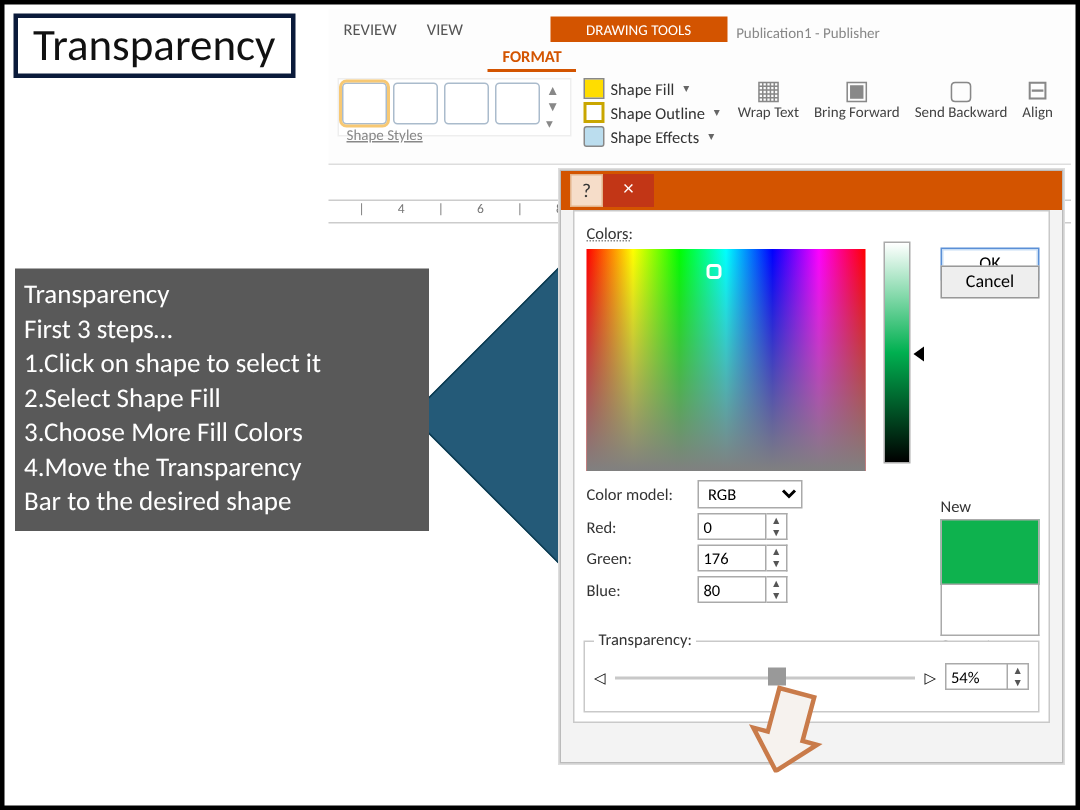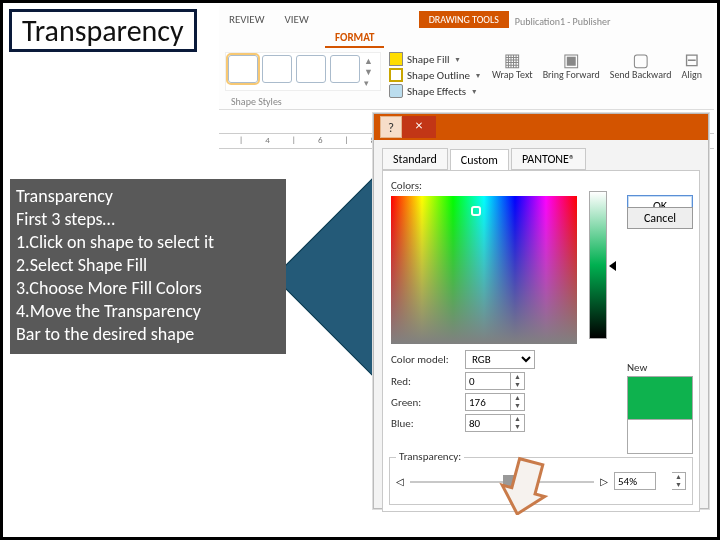--- a/index.html
+++ b/index.html
@@ -8,38 +8,38 @@
   .title-heading {
     position: absolute; left: 6px; top: 6px;
     border: 3px solid #0a1a3a; background: #fff;
     padding: 0 10px; font-size: 30px; font-weight: 500; color: #111; z-index: 50;
   }
 
   
   .ribbon { position: absolute; left: 216px; top: 3px; right: 3px; height: 104px; background: #fdfdfd; border-bottom: 1px solid #ddd; }
   .ribbon-tabs { display: flex; align-items: flex-end; height: 22px; font-size: 11px; color: #444; }
   .tab { padding: 4px 10px 2px; color: #555; }
-  .drawing-tools { background: #d35400; color: #fff; padding: 2px 10px; font-size: 10px; margin-left: 100px; }
+  .drawing-tools { background: #d35400; color: #fff; padding: 2px 24px; font-size: 10px; margin-left: 48px; }
   .doc-title { color: #888; font-size: 10px; margin-left: 6px; }
   .tab-format { color: #d35400; border-bottom: 2px solid #d35400; font-weight:600; }
   .ribbon-body { display: flex; align-items: flex-start; padding: 4px 6px 0 6px; gap: 4px; height: 70px; }
   .style-gallery { display: flex; gap: 4px; border: 1px solid #eee; padding: 2px; background:#fff; }
   .style-swatch { width: 30px; height: 28px; border: 1px solid #abc; border-radius: 3px; background: #fff; }
   .style-swatch.sel { outline: 2px solid #f7c873; }
   .gallery-more { width: 14px; display:flex; flex-direction:column; justify-content:space-around; font-size:9px; color:#888; }
   .shape-menu { display:flex; flex-direction:column; gap:2px; font-size:11px; color:#333; margin-left:4px; }
   .shape-menu div { display:flex; align-items:center; gap:4px; }
   .ico { width:14px; height:14px; display:inline-block; }
   .ico-fill { background: linear-gradient(#fd0,#fd0); border:1px solid #888; }
   .ico-outline { border:2px solid #c9a600; background:#fff; }
   .ico-effects { background:#bde; border:1px solid #888; border-radius:2px; }
   .ddarrow { font-size:8px; color:#666; margin-left:2px;}
   .arrange { display:flex; gap:10px; margin-left:8px; font-size:10px; color:#444; text-align:center; }
   .arrange div span.big { display:block; font-size:18px; color:#888; line-height:16px; }
-  .grp-label { position:absolute; bottom:1px; left:12px; font-size:10px; color:#888; }
+  .grp-label { position:absolute; bottom:13px; left:12px; font-size:10px; color:#888;text-decoration:underline; }
 
   .ruler { position:absolute; left:216px; right:3px; top:130px; height:16px; background:#fff; border-top:1px solid #ccc; border-bottom:1px solid #ccc; font-size:9px; color:#777; letter-spacing:10px; padding-left:20px; white-space:nowrap; overflow:hidden; }
 
   .canvas { position:absolute; left:216px; top:150px; right:3px; bottom:3px; background:#fff; }
   .diamond { position:absolute; left:100px; top:14px; width:220px; height:220px; background:#245a78; transform:rotate(45deg); border:1px solid #0b3a4f; }
   .rot-line { position:absolute; left:326px; top:248px; width:1px; height:40px; background:#9aa; }
   .rot-handle { position:absolute; left:321px; top:288px; width:10px; height:10px; border:1px solid #6a8; border-radius:50%; background:#fff; }
   .star { position:absolute; left:176px; top:96px; color:#f7e615; font-size:150px; line-height:1; filter:drop-shadow(0 0 1px #aa8b00);}
   .sel-arrow { position:absolute; left:372px; top:122px; font-size:14px; color:#000; }
 
@@ -89,21 +89,21 @@
 
   .new-cur { position:absolute; right:6px; top:190px; width:66px; text-align:left; font-size:11px; color:#333; }
   .swatch-new { width:66px; height:44px; background:#0eb24e; border:1px solid #aaa; margin-top:2px; }
   .swatch-cur { width:66px; height:34px; background:#fff; border:1px solid #aaa; border-top:none; }
 
   .transp-group { position:absolute; left:6px; right:6px; bottom:6px; height:48px; border:1px solid #c9c9c9; padding:0 6px; background:#fff; display:flex; align-items:center; gap:6px; }
   .transp-group legend { font-size:11px; color:#333; position:absolute; top:-8px; left:6px; background:#fff; padding:0 3px; }
   .slider-track { flex:1; height:14px; position:relative; }
   .slider-track .line { position:absolute; left:0; right:0; top:50%; height:2px; background:#c8c8c8; }
   .slider-track .thumb { position:absolute; left:54%; top:50%; width:12px; height:12px; background:#999; transform:translate(-50%,-50%); }
-  .pctbox { display:flex; align-items:flex-end;gap:16px; }
+  .pctbox { display:flex; align-items:flex-end; }
   .pctbox input { width:42px; height:18px; font-size:11px; padding:1px 3px; border:1px solid #aaa; }
 
   .arrow-callout {
     position:absolute; right:164px; bottom:22px; z-index:70;
     width:56px; height:60px;
   }
   .arrow-callout svg { width:100%; height:100%; }
 </style>
 </head>
 <body>
@@ -178,25 +178,20 @@
   <div>3.Choose More Fill Colors</div>
   <div>4.Move the Transparency</div>
   <div>Bar to the desired shape</div>
 </div>
 
 <div class="colors-dlg">
   <div class="dlg-titlebar">
     <span class="dlg-help">?</span>
     <span class="dlg-close">×</span>
   </div>
-  <div class="dlg-tabs">
-    <div class="dlg-tab">Standard</div>
-    <div class="dlg-tab active">Custom</div>
-    <div class="dlg-tab">PANTONE®</div>
-  </div>
   <div class="dlg-body">
     <div class="btn-ok">OK</div>
     <div class="btn-cancel">Cancel</div>
 
     <div class="lbl"><span>Colors:</span></div>
     <div class="spectrum">
       <div class="pick"></div>
     </div>
     <div class="lum-bar"></div>
     <div class="lum-tri"></div>

